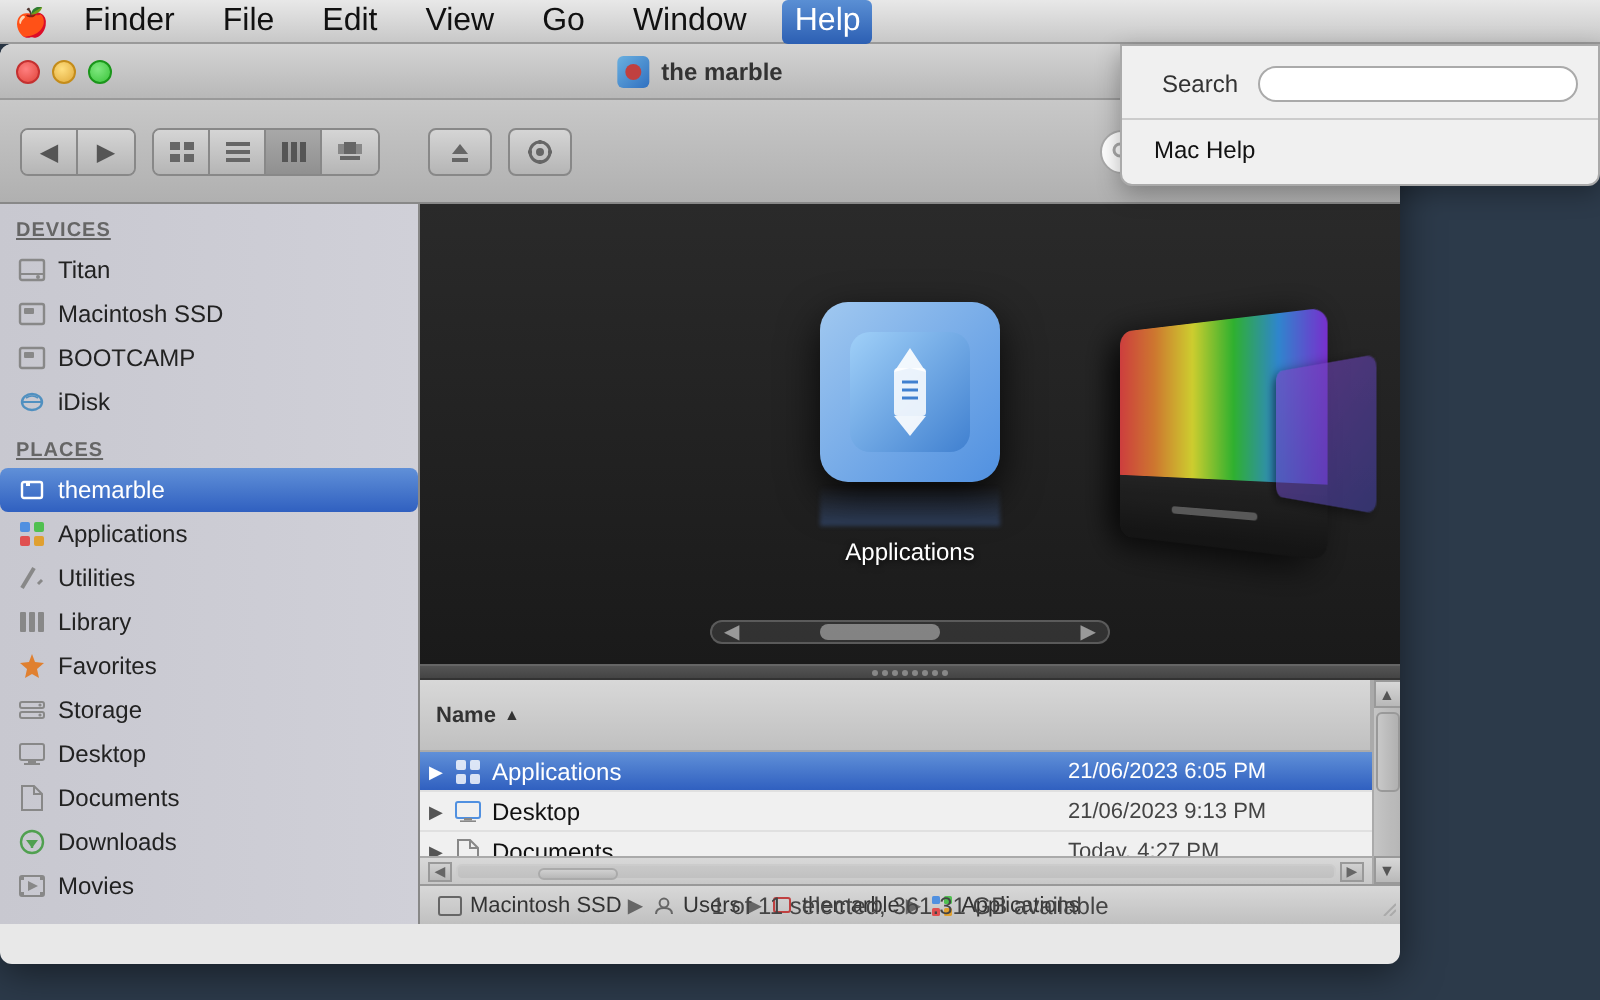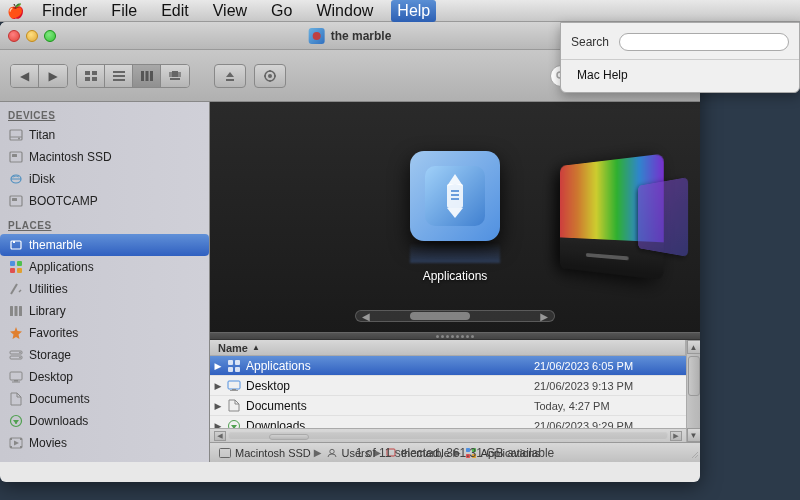--- a/index.html
+++ b/index.html
@@ -42,21 +42,21 @@
       background: #f0f0f0;
       border: 1px solid #aaa;
       border-radius: 0 0 6px 6px;
       box-shadow: 0 4px 12px rgba(0,0,0,0.3);
       z-index: 300;
       padding: 6px 0;
     }
     .help-search-row {
       display: flex;
       align-items: center;
-      padding: 4px 10px;
+      padding: 4px 20px;
       gap: 8px;
     }
     .help-search-label {
       font-size: 12px; color: #333; font-weight: 500;
       min-width: 40px;
     }
     .help-search-input {
       flex: 1;
       height: 18px;
       border: 1px solid #aaa;
@@ -340,21 +340,21 @@
     
     .file-list {
       flex: 1;
       background: #f0f0f0;
       overflow-y: auto;
     }
     .file-list-header {
       display: flex;
       background: linear-gradient(to bottom, #d8d8d8, #c0c0c0);
       border-bottom: 1px solid #aaa;
-      height: 16px;
+      height: 36px;
     }
     .file-col-name {
       flex: 1;
       padding: 0 8px;
       display: flex;
       align-items: center;
       font-size: 11px;
       font-weight: 600;
       color: #333;
       border-right: 1px solid #aaa;
@@ -646,36 +646,36 @@
               <rect x="1" y="1" width="12" height="10" rx="1" fill="none" stroke="#888" stroke-width="1.2"></rect>
               <rect x="3" y="3" width="5" height="3" rx="0.5" fill="#888"></rect>
             </svg>
         </div>
         <span class="sidebar-label">Macintosh SSD</span>
       </div>
 
       <div class="sidebar-item">
         <div class="sidebar-item-icon">
           <svg width="14" height="12" viewBox="0 0 14 12">
+              <rect x="1" y="1" width="12" height="10" rx="1" fill="none" stroke="#888" stroke-width="1.2"></rect>
+              <rect x="3" y="3" width="5" height="3" rx="0.5" fill="#888"></rect>
+            </svg>
+        </div>
+        <span class="sidebar-label">BOOTCAMP</span>
+      </div>
+
+      <div class="sidebar-item">
+        <div class="sidebar-item-icon">
+          <svg width="14" height="12" viewBox="0 0 14 12">
               <ellipse cx="7" cy="6" rx="5" ry="4" fill="none" stroke="#5090c0" stroke-width="1.2"></ellipse>
               <line x1="2" y1="6" x2="12" y2="6" stroke="#5090c0" stroke-width="1"></line>
               <path d="M4 4 Q7 2 10 4" fill="none" stroke="#5090c0" stroke-width="0.8"></path>
             </svg>
         </div>
         <span class="sidebar-label">iDisk</span>
-      </div>
-
-      <div class="sidebar-item">
-        <div class="sidebar-item-icon">
-          <svg width="14" height="12" viewBox="0 0 14 12">
-              <rect x="1" y="1" width="12" height="10" rx="1" fill="none" stroke="#888" stroke-width="1.2"></rect>
-              <rect x="3" y="3" width="5" height="3" rx="0.5" fill="#888"></rect>
-            </svg>
-        </div>
-        <span class="sidebar-label">BOOTCAMP</span>
       </div>
 
       <div class="sidebar-section-label">PLACES</div>
 
       <div class="sidebar-item active">
         <div class="sidebar-item-icon">
           <svg width="14" height="12" viewBox="0 0 14 12">
               <rect x="2" y="2" width="10" height="8" rx="1" fill="none" stroke="white" stroke-width="1.2"></rect>
               <rect x="4" y="2" width="2" height="2" fill="white"></rect>
             </svg>

